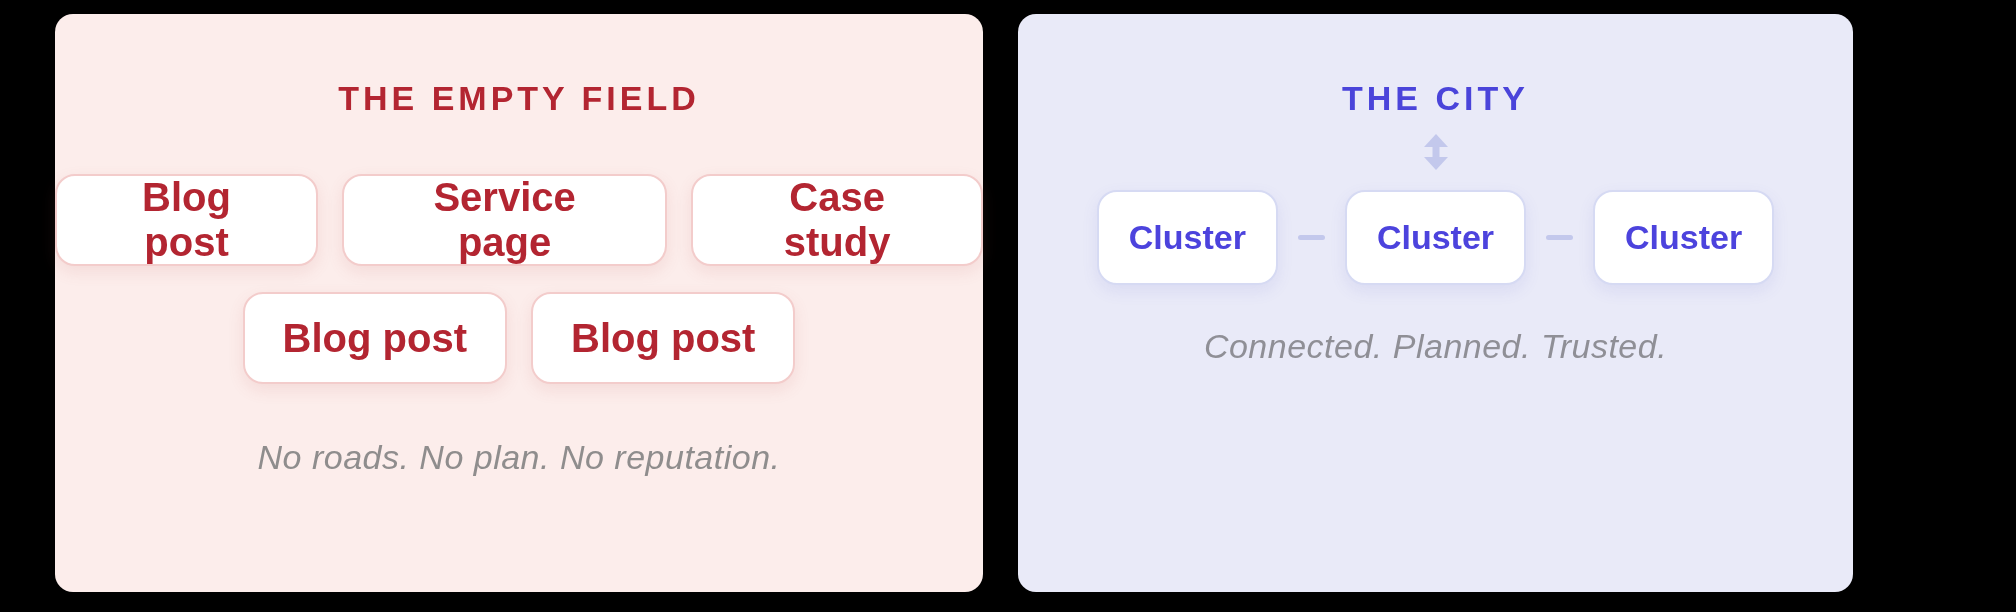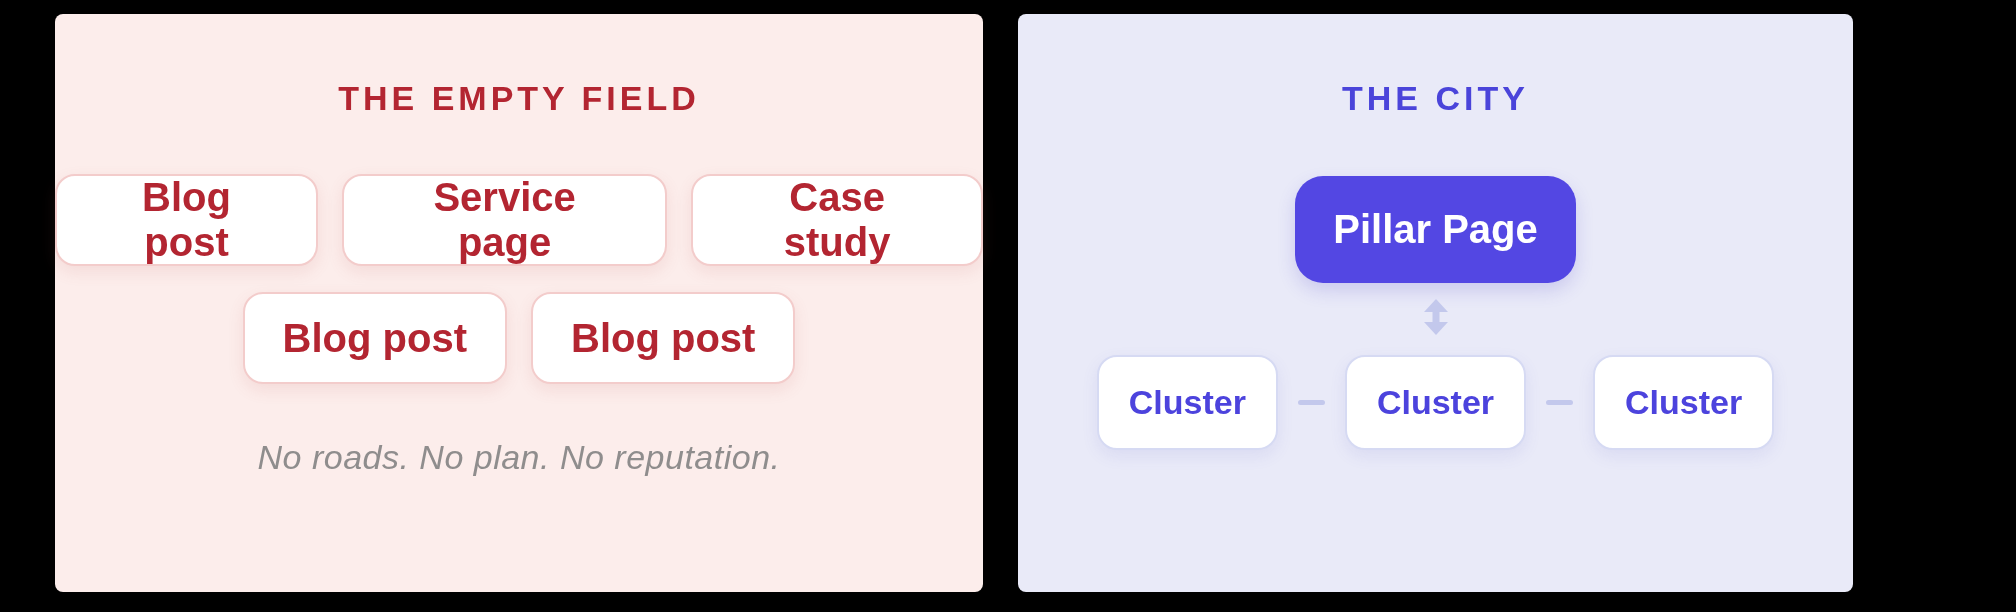--- a/index.html
+++ b/index.html
@@ -8,21 +8,21 @@
     width: 2016px;
     height: 612px;
     background: var(--canvas-bg, #000);
     font-family: "Liberation Sans", sans-serif;
     overflow: hidden;
   }
   .card {
     position: absolute;
     top: 14px;
     height: 578px;
-    border-radius: 8px;
+    border-radius: 18px;
     display: flex;
     flex-direction: column;
     align-items: center;
     box-sizing: border-box;
   }
   .card.left  { left: 55px;   width: 928px; background: var(--left-bg, #fcedeb); }
   .card.right { left: 1018px; width: 835px; background: var(--right-bg, #e9eaf8); }
 
   .panel-title {
     margin-top: 64px;
@@ -127,33 +127,33 @@
       <div class="chip">Blog post</div>
       <div class="chip">Blog post</div>
     </div>
 
     <div class="caption">No roads. No plan. No reputation.</div>
   </section>
 
   <section class="card right">
     <div class="panel-title">THE CITY</div>
 
-    <div class="pillar-btn">Pillar Page</div>
 
     <div class="link-arrow">
       <svg width="26" height="36" viewBox="0 0 26 36" aria-hidden="true">
         <polygon points="13,0 25,13 1,13" fill="var(--connector, #c3c8ec)"></polygon>
         <rect x="9.5" y="11" width="7" height="14" fill="var(--connector, #c3c8ec)"></rect>
         <polygon points="13,36 25,23 1,23" fill="var(--connector, #c3c8ec)"></polygon>
       </svg>
     </div>
 
     <div class="cluster-row">
       <div class="cluster-chip">Cluster</div>
       <div class="dash"></div>
       <div class="cluster-chip">Cluster</div>
       <div class="dash"></div>
       <div class="cluster-chip">Cluster</div>
     </div>
 
+    <div class="caption">Connected. Planned. Trusted.</div>
   </section>
 
 </div>
 
 </body></html>

